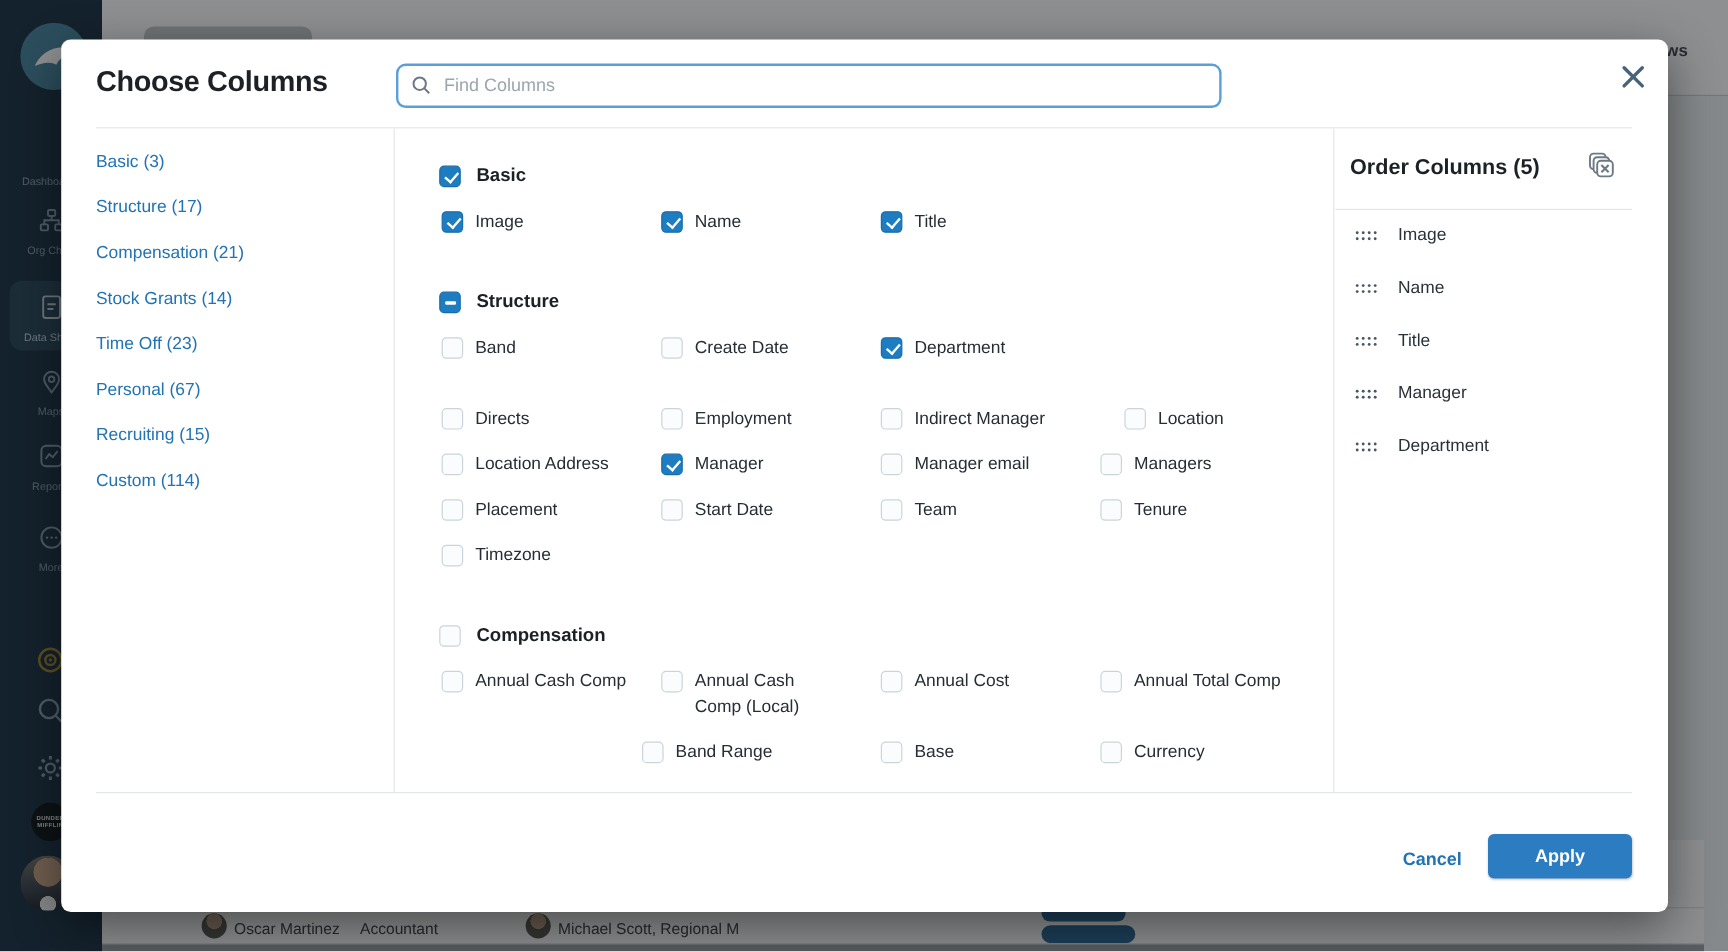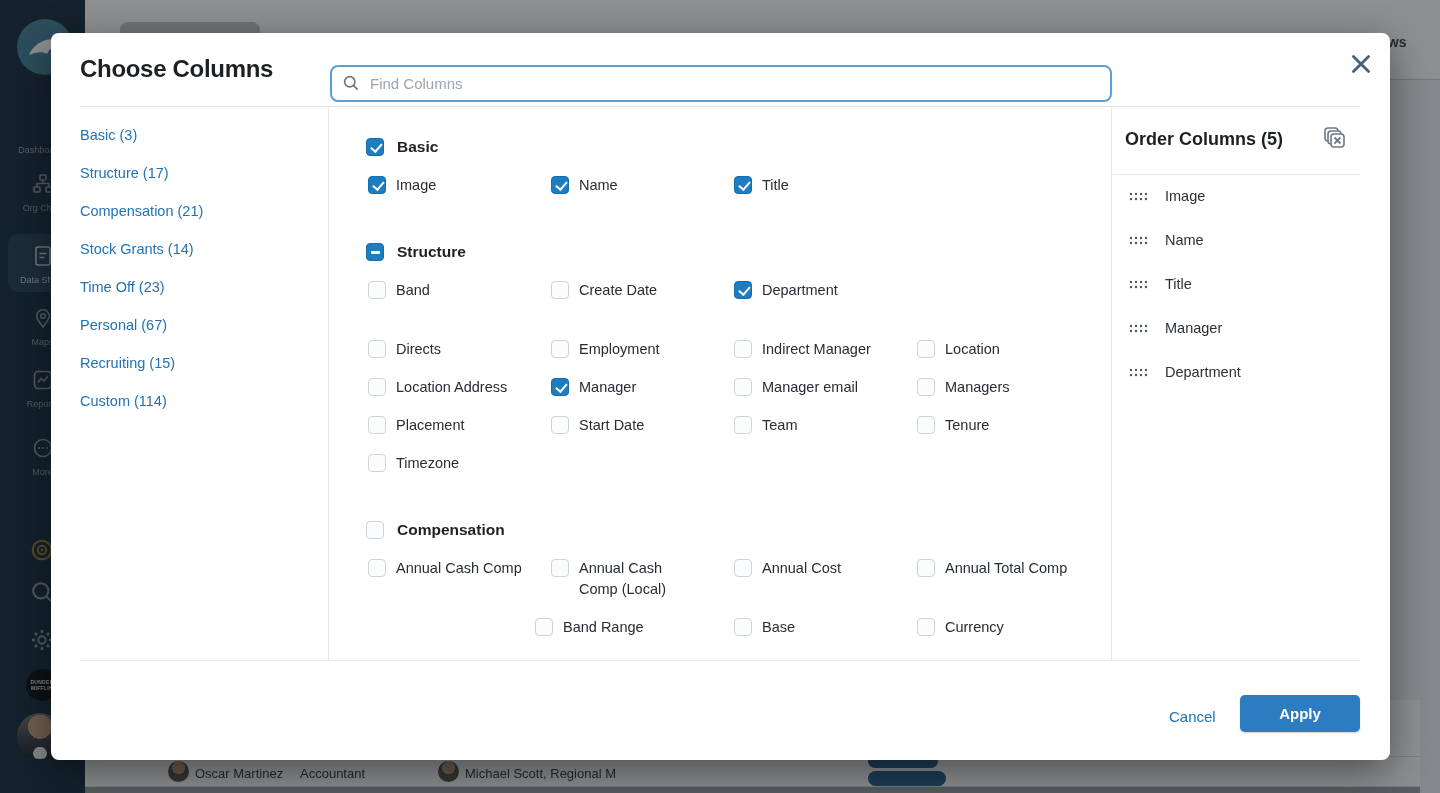--- a/index.html
+++ b/index.html
@@ -34,21 +34,21 @@
                           radial-gradient(circle at 50% 88%, #f0f0f0 0 14%, rgba(0,0,0,0) 15%),
                           linear-gradient(180deg,#7a7468 0%, #444b55 52%, #23272e 100%); }
 
   
   .overlay { position:absolute; inset:0; background:rgba(12,16,20,0.47); z-index:4; }
 
   
   .modal { position:absolute; left:51px; top:33px; width:1339px; height:727px; background:#fff; border-radius:8px;
            box-shadow:0 12px 40px rgba(0,0,0,.45); z-index:10; }
   .modal-title { position:absolute; left:29px; top:22px; font-size:24px; font-weight:bold; color:#1d2126; letter-spacing:-.3px; }
-  .search-wrap { position:absolute; left:279px; top:20px; width:782px; height:37px;margin-top:12px; }
+  .search-wrap { position:absolute; left:279px; top:20px; width:688px; height:37px; }
   .search-input { width:100%; height:100%; border:2px solid #5b9fd8; border-radius:8px; padding:0 12px 0 38px;
                   font-size:15px; color:#2a323a; outline:none; font-family:"Liberation Sans",sans-serif; }
   .search-input::placeholder { color:#9aa5ad; }
   .search-icon { position:absolute; left:11px; top:8px; width:20px; height:20px; }
   .close-btn { position:absolute; left:1297px; top:18px; width:26px; height:26px; cursor:pointer; }
 
   .hline { position:absolute; height:1px; background:#e4e7e9; }
   .vline { position:absolute; width:1px; background:#e4e7e9; }
 
   .cat-link { position:absolute; left:29px; width:230px; font-size:14.5px; color:#2173b4; cursor:pointer; }
@@ -63,21 +63,21 @@
          border:solid #fff; border-width:0 2.4px 2.4px 0; transform:rotate(41deg); }
   .cbx.indeterminate::after { content:""; position:absolute; left:3.5px; top:7px; width:9px; height:2.6px;
          background:#fff; border-radius:1px; }
 
   .order-title { position:absolute; left:1074px; top:96px; font-size:18px; font-weight:bold; color:#1c2126; }
   .clear-cols { position:absolute; left:1271px; top:92px; width:26px; height:26px; cursor:pointer; }
   .order-item { position:absolute; left:1078px; display:flex; align-items:center; gap:16px;
                 font-size:14.5px; color:#2a3138; }
   .drag-handle { width:20px; height:9px; cursor:grab; }
 
-  .footer-cancel { position:absolute; left:1108px; top:671px; font-size:15px; color:#2173b4; cursor:pointer; padding:4px 10px; }
+  .footer-cancel { position:absolute; left:1108px; top:671px; font-size:15px; color:#2173b4; cursor:pointer; padding:4px 10px;font-weight:bold; }
   .footer-apply { position:absolute; left:1189px; top:662px; width:120px; height:37px; background:#2b7cc1; color:#fff;
                   font-size:15px; font-weight:bold; border:none; border-radius:5px; cursor:pointer;
                   font-family:"Liberation Sans",sans-serif; box-shadow:0 1px 2px rgba(0,0,0,.2); }
 </style>
 </head>
 <body>
 
 <div class="screen">
 
   <div class="bg-content">
@@ -251,21 +251,21 @@
         <span>Directs</span>
       </div>
     <div class="cb-item" style="left:500px; top:306px">
         <span class="cbx"></span>
         <span>Employment</span>
       </div>
     <div class="cb-item" style="left:683px; top:306px">
         <span class="cbx"></span>
         <span>Indirect Manager</span>
       </div>
-    <div class="cb-item" style="left:866px; top:306px">
+    <div class="cb-item" style="left:886px; top:306px">
         <span class="cbx"></span>
         <span>Location</span>
       </div>
 
     <div class="cb-item" style="left:317px; top:344px">
         <span class="cbx"></span>
         <span>Location Address</span>
       </div>
     <div class="cb-item" style="left:500px; top:344px">
         <span class="cbx checked"></span>

